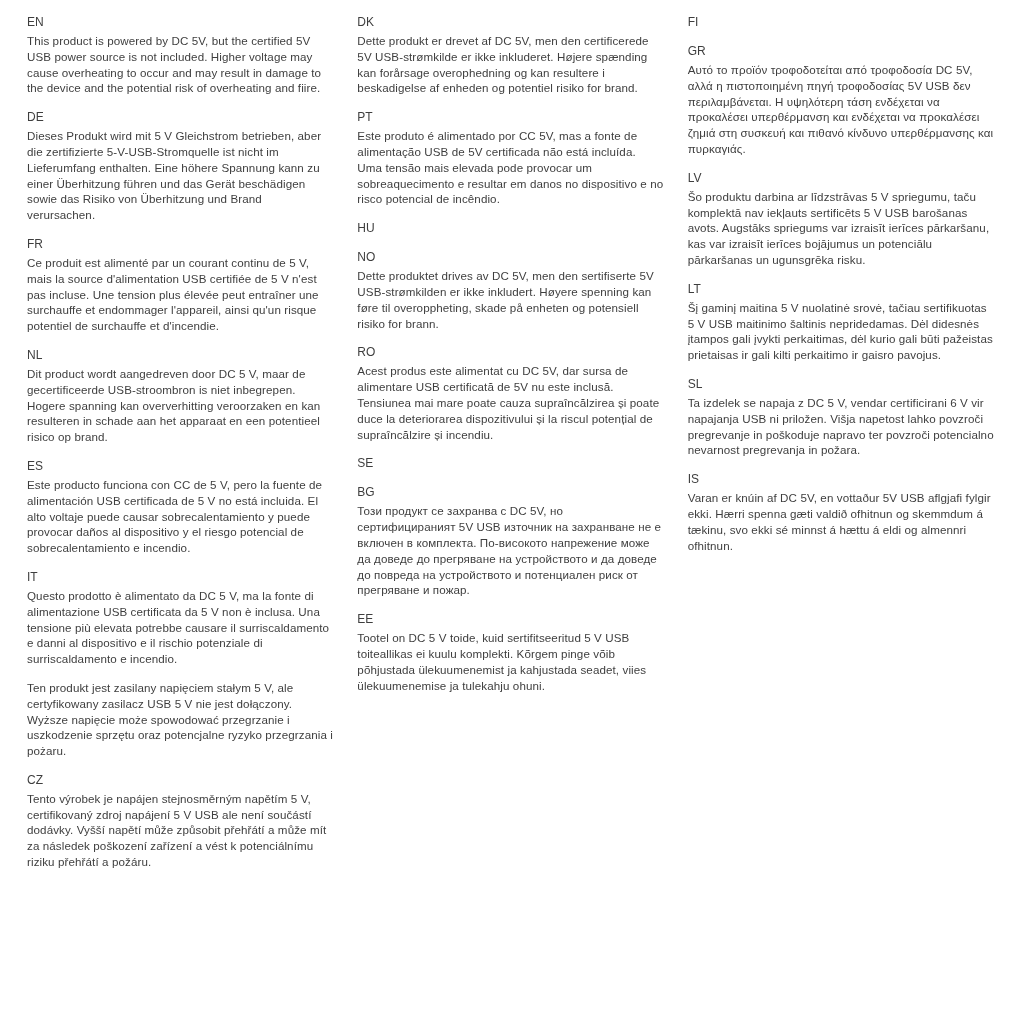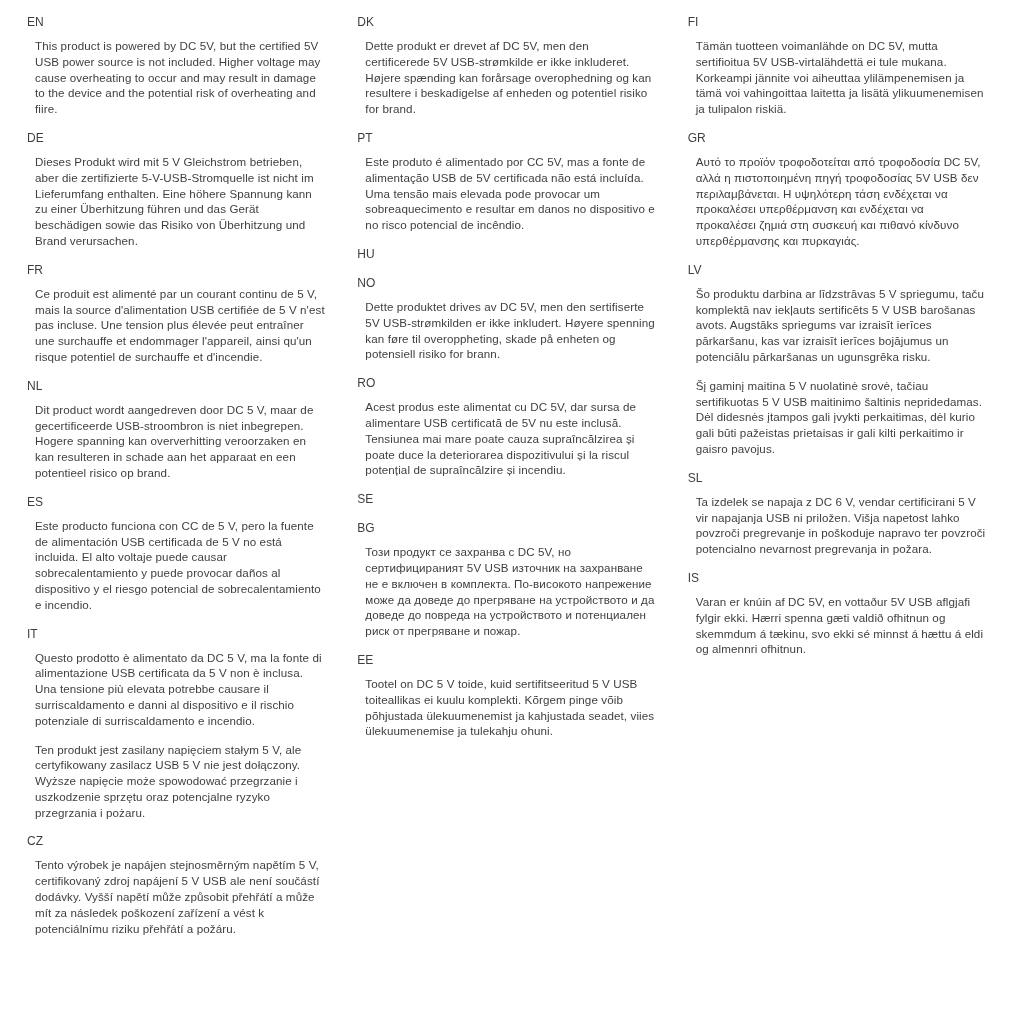--- a/index.html
+++ b/index.html
@@ -28,21 +28,21 @@
   .lang-code {
     font-size: 12px;
     font-weight: 400;
     margin: 0 0 3px 0;
     line-height: 16px;
   }
   .lang-text {
     font-size: 11.6px;
     font-weight: 400;
     line-height: 15.8px;
-    margin: 8px;
+    margin: 0;
     text-align: left;
     letter-spacing: 0.1px;
   }
 </style>
 </head>
 <body>
 
 <div class="page">
   <div class="columns">
 
@@ -109,36 +109,36 @@
       </div>
       <div class="section">
         <h3 class="lang-code">EE</h3>
         <p class="lang-text">Tootel on DC 5 V toide, kuid sertifitseeritud 5 V USB toiteallikas ei kuulu komplekti. Kõrgem pinge võib põhjustada ülekuumenemist ja kahjustada seadet, viies ülekuumenemise ja tulekahju ohuni.</p>
       </div>
     </div>
 
     <div class="column">
       <div class="section">
         <h3 class="lang-code">FI</h3>
-        <p class="lang-text">Tämän tuotteen voimanlähde on DC 5V, mutta sertifioitua 5V USB-virtalähdettä ei tule mukana. Korkeampi jännite voi aiheuttaa ylilämpenemisen ja tämä voi vahingoittaa laitetta ja lisätä ylikuumenemisen ja tulipalon riskiä.</p>
       </div>
       <div class="section">
         <h3 class="lang-code">GR</h3>
         <p class="lang-text">Αυτό το προϊόν τροφοδοτείται από τροφοδοσία DC 5V, αλλά η πιστοποιημένη πηγή τροφοδοσίας 5V USB δεν περιλαμβάνεται. Η υψηλότερη τάση ενδέχεται να προκαλέσει υπερθέρμανση και ενδέχεται να προκαλέσει ζημιά στη συσκευή και πιθανό κίνδυνο υπερθέρμανσης και πυρκαγιάς.</p>
       </div>
       <div class="section">
         <h3 class="lang-code">LV</h3>
         <p class="lang-text">Šo produktu darbina ar līdzstrāvas 5 V spriegumu, taču komplektā nav iekļauts sertificēts 5 V USB barošanas avots. Augstāks spriegums var izraisīt ierīces pārkaršanu, kas var izraisīt ierīces bojājumus un potenciālu pārkaršanas un ugunsgrēka risku.</p>
       </div>
       <div class="section">
+        <h3 class="lang-code">LT</h3>
         <p class="lang-text">Šį gaminį maitina 5 V nuolatinė srovė, tačiau sertifikuotas 5 V USB maitinimo šaltinis nepridedamas. Dėl didesnės įtampos gali įvykti perkaitimas, dėl kurio gali būti pažeistas prietaisas ir gali kilti perkaitimo ir gaisro pavojus.</p>
       </div>
       <div class="section">
         <h3 class="lang-code">SL</h3>
-        <p class="lang-text">Ta izdelek se napaja z DC 6 V, vendar certificirani 5 V vir napajanja USB ni priložen. Višja napetost lahko povzroči pregrevanje in poškoduje napravo ter povzroči potencialno nevarnost pregrevanja in požara.</p>
+        <p class="lang-text">Ta izdelek se napaja z DC 5 V, vendar certificirani 6 V vir napajanja USB ni priložen. Višja napetost lahko povzroči pregrevanje in poškoduje napravo ter povzroči potencialno nevarnost pregrevanja in požara.</p>
       </div>
       <div class="section">
         <h3 class="lang-code">IS</h3>
         <p class="lang-text">Varan er knúin af DC 5V, en vottaður 5V USB aflgjafi fylgir ekki. Hærri spenna gæti valdið ofhitnun og skemmdum á tækinu, svo ekki sé minnst á hættu á eldi og almennri ofhitnun.</p>
       </div>
     </div>
 
   </div>
 </div>
 

